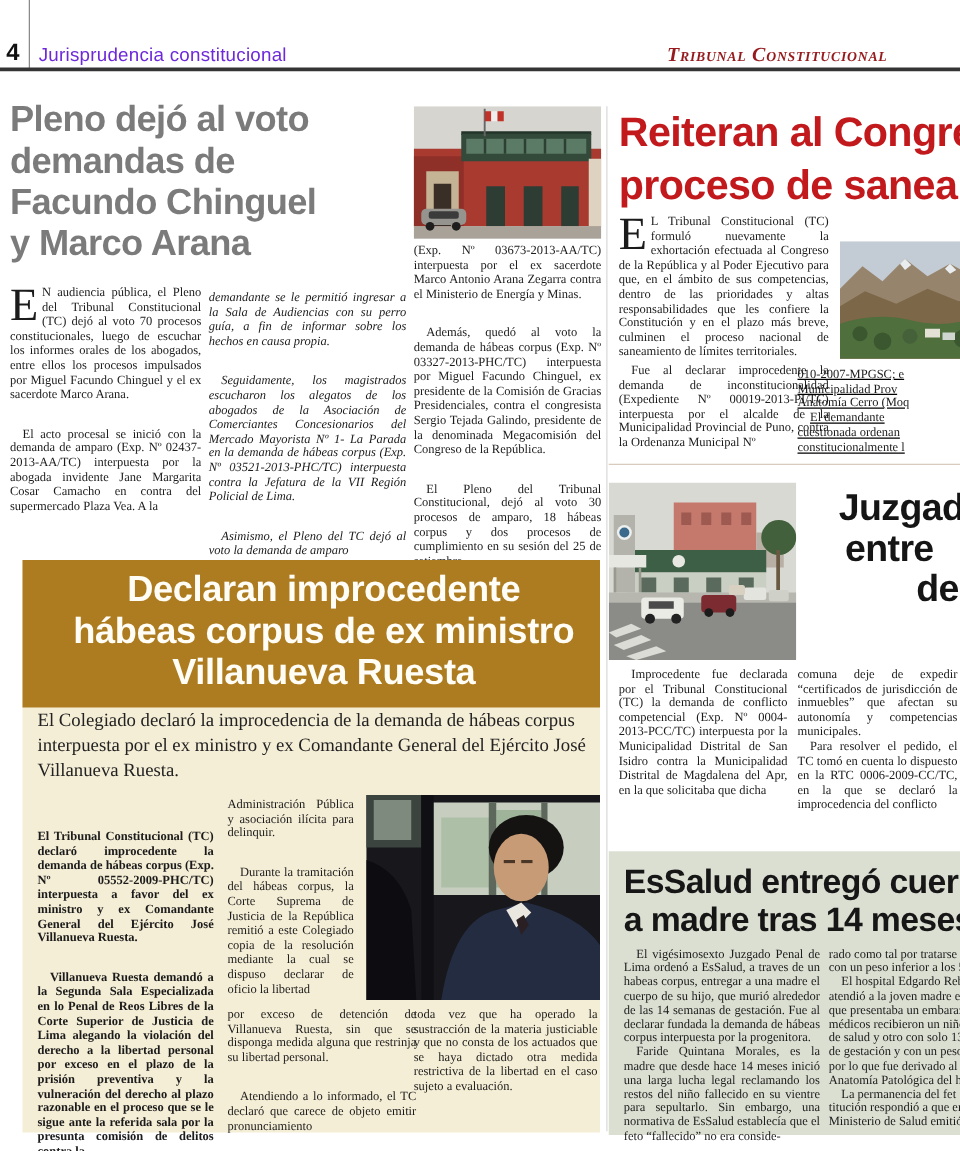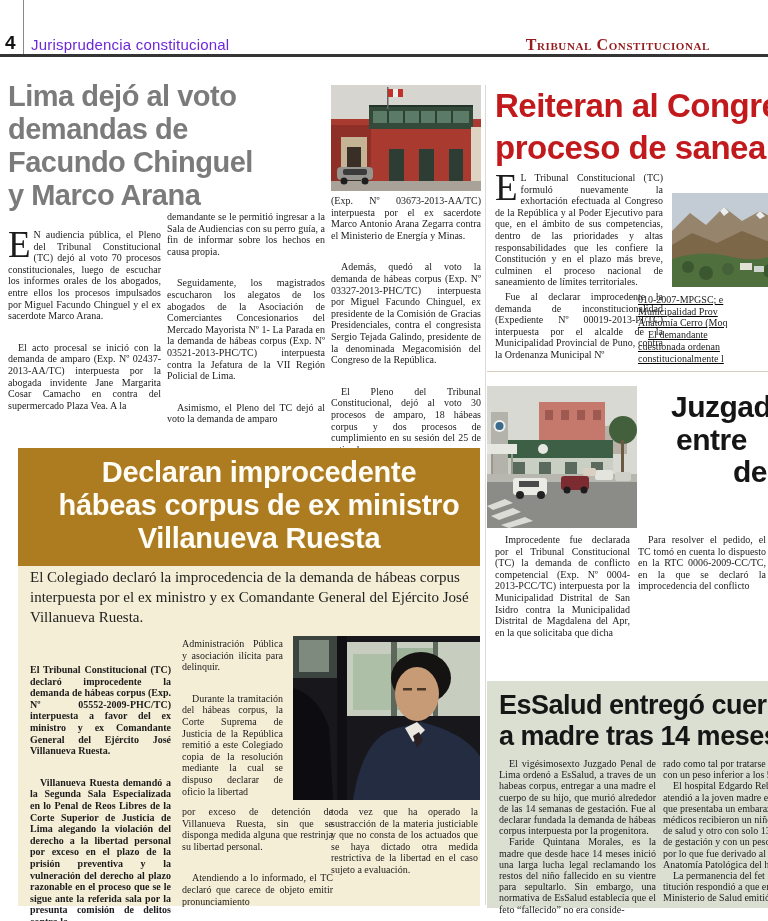--- a/index.html
+++ b/index.html
@@ -39,27 +39,27 @@
   svg{display:block;}
 </style>
 </head>
 <body>
 
 <div class="page">
 
   <div class="abs vrule" style="left:23px;top:0;height:56px;"></div>
   <div class="abs pagenum" style="left:5px;top:32px;">4</div>
   <div class="abs section" style="left:31px;top:36px;">Jurisprudencia constitucional</div>
-  <div class="abs brand" style="left:400px;top:36px;width:310px;">Tribunal Constitucional</div>
+  <div class="abs brand" style="left:400px;top:36px;width:310px;font-style:italic;">Tribunal Constitucional</div>
   <div class="abs hrule" style="left:0;top:54px;width:768px;height:3px;"></div>
 
   <div class="abs divider" style="left:485px;top:85px;height:820px;"></div>
 
   <div class="abs h-gray" style="left:8px;top:80px;width:330px;">
-    <div>Lima dejó al voto</div>
+    <div>Pleno dejó al voto</div>
     <div>demandas de</div>
     <div>Facundo Chinguel</div>
     <div>y Marco Arana</div>
   </div>
 
   <div class="abs" style="left:331px;top:85px;width:150px;height:106px;">
     <svg width="150" height="106" viewBox="0 0 150 106" preserveAspectRatio="none">
       <rect width="150" height="106" fill="#d7d5cf"></rect>
       <rect x="0" y="34" width="150" height="62" fill="#a93a30"></rect>
       <rect x="0" y="40" width="40" height="56" fill="#8e2f28"></rect>
@@ -86,21 +86,21 @@
       <rect x="12" y="84" width="24" height="6" rx="2" fill="#3b3b3b"></rect>
       <circle cx="13" cy="96" r="3.5" fill="#1e1e1e"></circle>
         <circle cx="34" cy="96" r="3.5" fill="#1e1e1e"></circle>
     </svg>
   </div>
 
   <div class="abs bodytxt gap" style="left:8px;top:229px;width:153px;">
     <p><span class="dropcap">E</span><span>N audiencia pública, el Pleno del Tribunal Constitucional (TC) dejó al voto 70 procesos constitucionales, luego de escuchar los informes orales de los abogados, entre ellos los procesos impulsados por Miguel Facundo Chinguel y el ex sacerdote Marco Arana.</span></p>
     <p class="ind">El acto procesal se inició con la demanda de amparo (Exp. Nº 02437-2013-AA/TC) interpuesta por la abogada invidente Jane Margarita Cosar Camacho en contra del supermercado Plaza Vea. A la</p>
   </div>
-  <div class="abs bodytxt gap" style="left:167px;top:211px;width:158px;">
+  <div class="abs bodytxt gap" style="left:167px;top:233px;width:158px;font-style:italic;">
     <p>demandante se le permitió ingresar a la Sala de Audiencias con su perro guía, a fin de informar sobre los hechos en causa propia.</p>
     <p class="ind">Seguidamente, los magistrados escucharon los alegatos de los abogados de la Asociación de Comerciantes Concesionarios del Mercado Mayorista Nº 1- La Parada en la demanda de hábeas corpus (Exp. Nº 03521-2013-PHC/TC) interpuesta contra la Jefatura de la VII Región Policial de Lima.</p>
     <p class="ind">Asimismo, el Pleno del TC dejó al voto la demanda de amparo</p>
   </div>
   <div class="abs bodytxt gap" style="left:331px;top:195px;width:150px;">
     <p>(Exp. Nº 03673-2013-AA/TC) interpuesta por el ex sacerdote Marco Antonio Arana Zegarra contra el Ministerio de Energía y Minas.</p>
     <p class="ind">Además, quedó al voto la demanda de hábeas corpus (Exp. Nº 03327-2013-PHC/TC) interpuesta por Miguel Facundo Chinguel, ex presidente de la Comisión de Gracias Presidenciales, contra el congresista Sergio Tejada Galindo, presidente de la denominada Megacomisión del Congreso de la República.</p>
     <p class="ind">El Pleno del Tribunal Constitucional, dejó al voto 30 procesos de amparo, 18 hábeas corpus y dos procesos de cumplimiento en su sesión del 25 de setiembre.</p>
   </div>
 
@@ -231,20 +231,21 @@
   </div>
 
   <div class="abs h-black" style="left:671px;top:391px;">Juzgado</div>
   <div class="abs h-black" style="left:676px;top:424px;">entre</div>
   <div class="abs h-black" style="left:733px;top:456px;">de</div>
 
   <div class="abs bodytxt" style="left:495px;top:534px;width:135px;">
     <p class="ind">Improcedente fue declarada por el Tribunal Constitucional (TC) la demanda de conflicto competencial (Exp. Nº 0004-2013-PCC/TC) interpuesta por la Municipalidad Distrital de San Isidro contra la Municipalidad Distrital de Magdalena del Apr, en la que solicitaba que dicha</p>
   </div>
   <div class="abs bodytxt" style="left:638px;top:534px;width:128px;">
+    <p>comuna deje de expedir “certificados de jurisdicción de inmuebles” que afectan su autonomía y competencias municipales.</p>
     <p class="ind">Para resolver el pedido, el TC tomó en cuenta lo dispuesto en la RTC 0006-2009-CC/TC, en la que se declaró la improcedencia del conflicto</p>
   </div>
 
   <div class="abs sagebox" style="left:487px;top:681px;width:290px;height:227px;"></div>
   <div class="abs h-es" style="left:499px;top:690px;">
     <div>EsSalud entregó cuerp</div>
     <div>a madre tras 14 meses</div>
   </div>
   <div class="abs bodytxt" style="left:499px;top:758px;width:157px;line-height:11.2px;">
     <p class="ind">El vigésimosexto Juzgado Penal de Lima ordenó a EsSalud, a traves de un habeas corpus, entregar a una madre el cuerpo de su hijo, que murió alrededor de las 14 semanas de gestación. Fue al declarar fundada la demanda de hábeas corpus interpuesta por la progenitora.</p>

